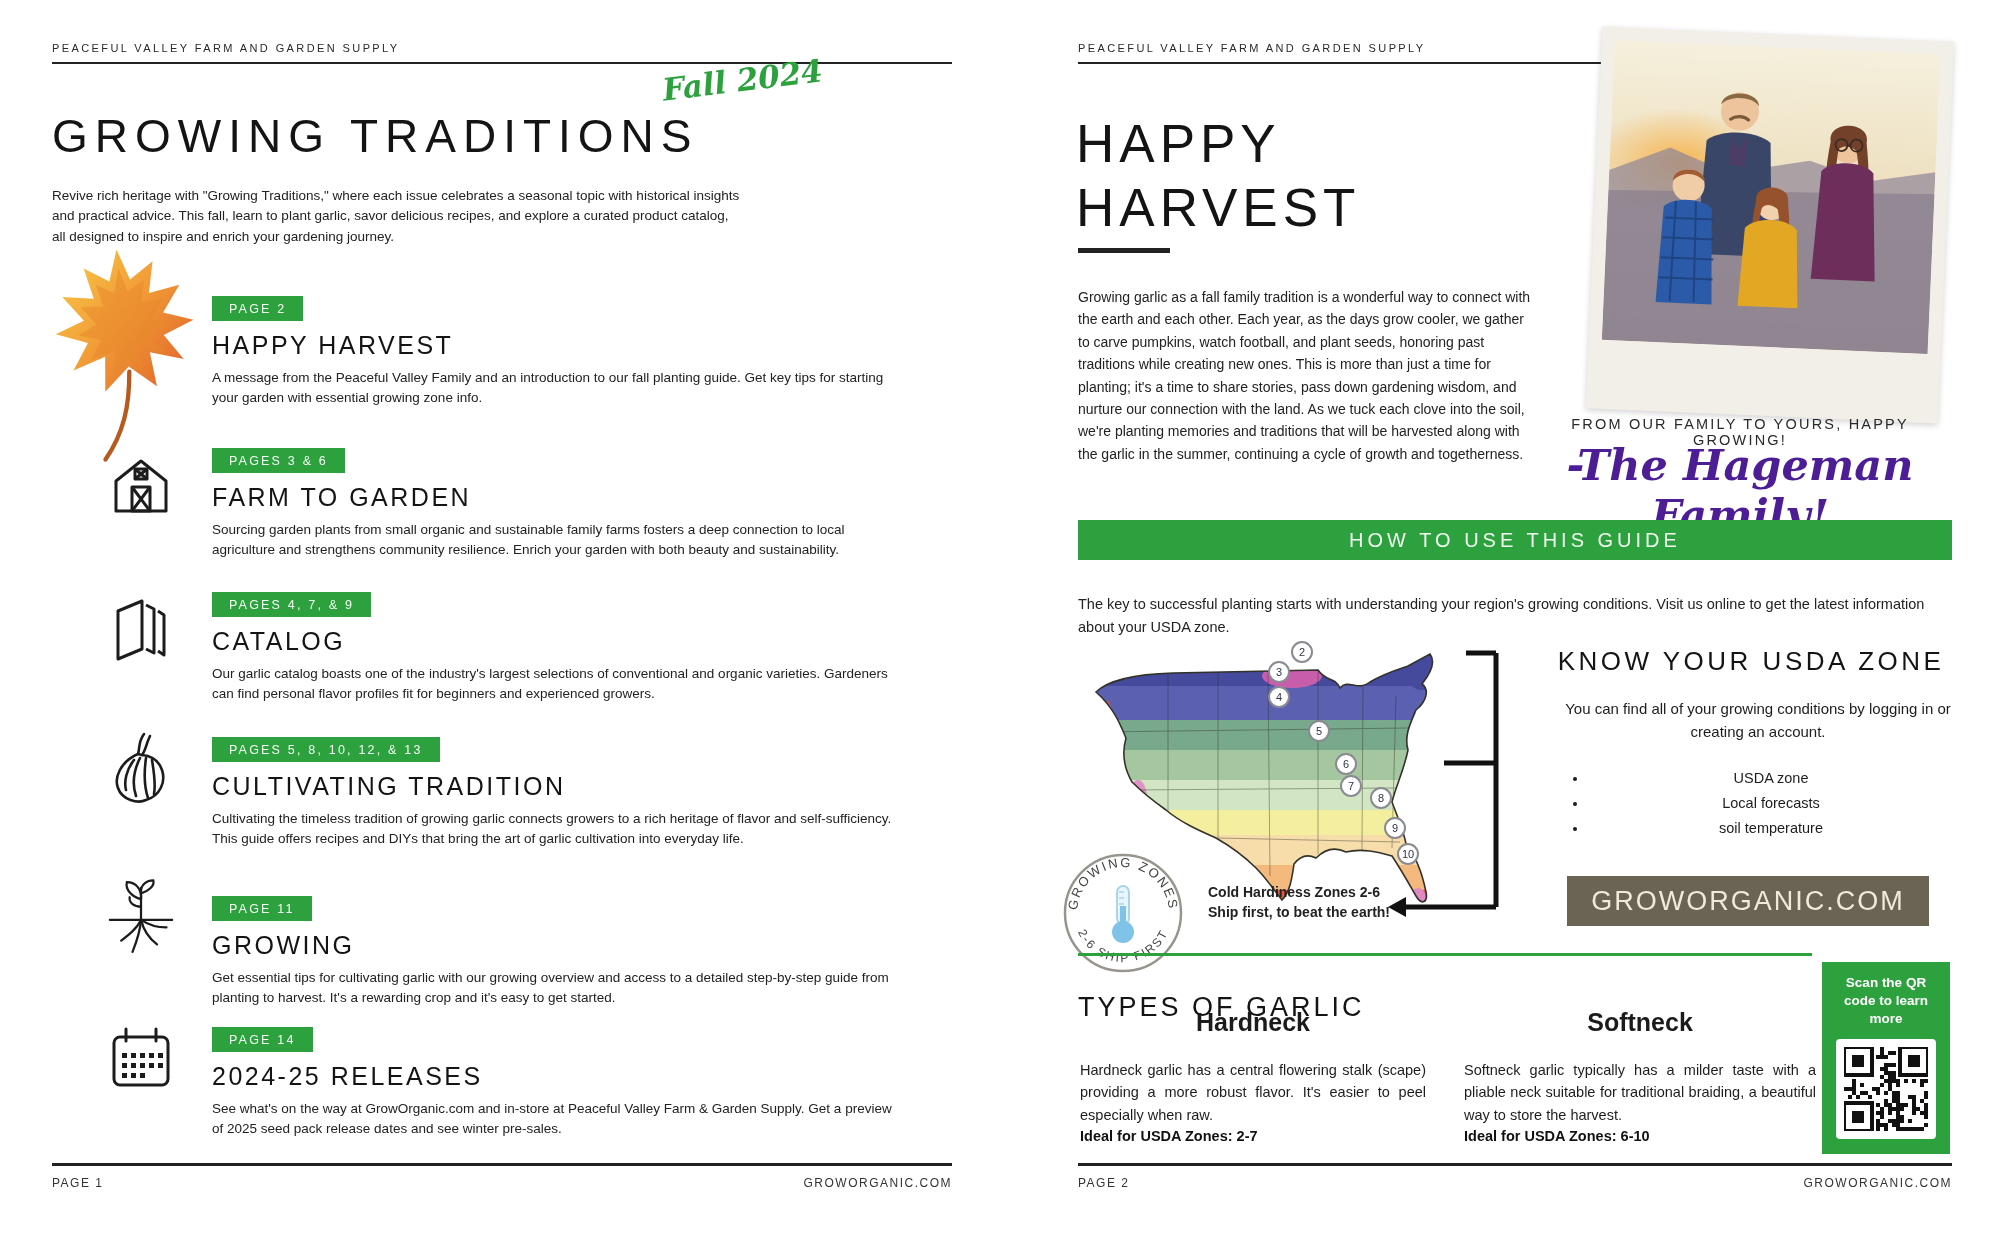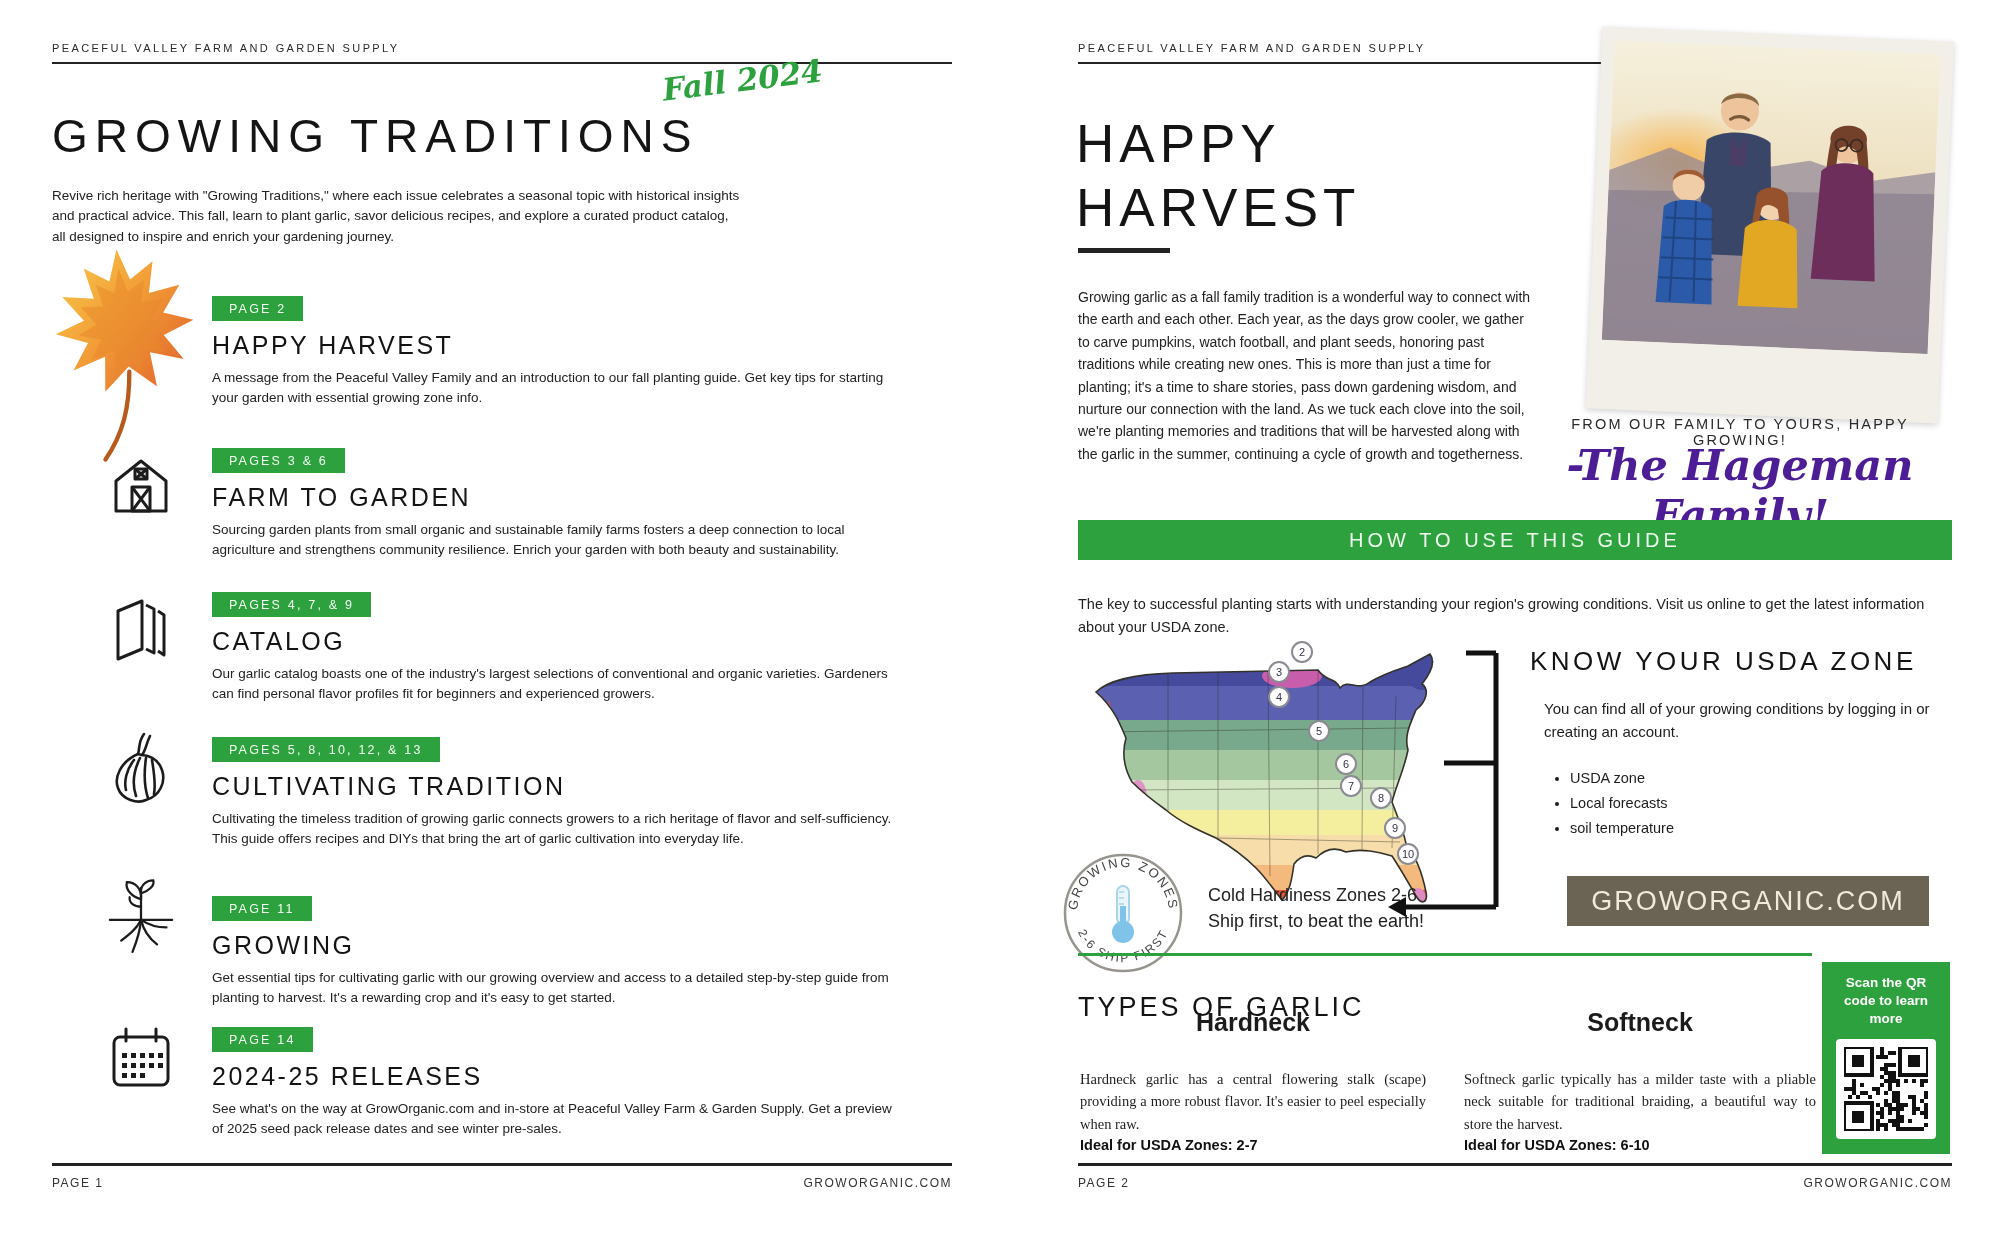--- a/index.html
+++ b/index.html
@@ -48,37 +48,37 @@
              font-family:"DejaVu Serif",serif;font-style:italic;font-weight:bold;font-size:43px;color:#4c1d95;}
 
   .banner{position:absolute;left:78px;top:520px;width:874px;height:40px;background:#2da13e;
           display:flex;align-items:center;justify-content:center;color:#eefbee;
           font-size:20px;letter-spacing:4px;}
   .guide-text{position:absolute;left:78px;top:578px;width:872px;font-size:14.5px;line-height:1.6;color:#222;}
 
   .usmap{position:absolute;left:78px;top:640px;width:432px;height:286px;}
   .bracket{position:absolute;left:380px;top:645px;width:132px;height:272px;}
   .stamp{position:absolute;left:60px;top:850px;width:126px;height:126px;}
-  .map-note{position:absolute;left:208px;top:882px;font-size:18px;font-weight:normal;line-height:1.45;color:#222;}
-
-  .usda{position:absolute;left:530px;top:646px;width:406px;}
+  .map-note{position:absolute;left:208px;top:882px;font-size:14px;font-weight:bold;line-height:1.45;color:#222;}
+
+  .usda{position:absolute;left:548px;top:646px;width:406px;text-align:center;}
   .usda h2{margin:0;font-size:26px;letter-spacing:3.5px;font-weight:400;color:#141414;}
   .usda p{margin:20px 0 0 14px;font-size:15px;line-height:1.55;color:#1d1d1d;}
   .usda ul{margin:26px 0 0 14px;padding-left:26px;font-size:14.5px;color:#1d1d1d;}
   .usda li{margin-bottom:9px;}
   .gro-btn{position:absolute;left:567px;top:876px;width:362px;height:50px;background:#6b6354;border:none;
            color:#efeadb;font-family:"Liberation Sans",sans-serif;font-size:27px;letter-spacing:2px;
            display:flex;align-items:center;justify-content:center;cursor:pointer;}
 
   .green-rule{left:78px;top:953px;width:734px;height:3px;background:#2da13e;}
   .types-head{position:absolute;left:78px;top:970px;width:734px;
               font-size:27px;letter-spacing:3px;font-weight:400;color:#141414;}
   .g-col{position:absolute;top:1008px;width:346px;}
   .g-col .gname{text-align:center;font-size:25px;font-weight:bold;margin:0;}
-  .g-col .gtext{margin:31px 0 0 0;font-size:14.5px;line-height:1.55;text-align:justify;color:#1d1d1d;font-family:Liberation Serif, serif;}
+  .g-col .gtext{margin:22px 0 0 0;font-size:14.5px;line-height:1.55;text-align:justify;color:#1d1d1d;}
   .g-col .gideal{margin:2px 0 0 0;font-size:14.5px;font-weight:bold;color:#111;}
   .col-hard{left:80px;} .col-soft{left:464px;width:352px;}
 
   .qr-box{position:absolute;left:822px;top:962px;width:128px;height:192px;background:#2da13e;
           display:flex;flex-direction:column;align-items:center;cursor:pointer;}
   .qr-box .qr-label{margin-top:12px;width:104px;text-align:center;color:#ffffff;font-weight:bold;
                     font-size:13.5px;line-height:1.35;}
   .qr-pad{margin-top:10px;background:#ffffff;border-radius:4px;width:100px;height:100px;
           display:flex;align-items:center;justify-content:center;}
 

